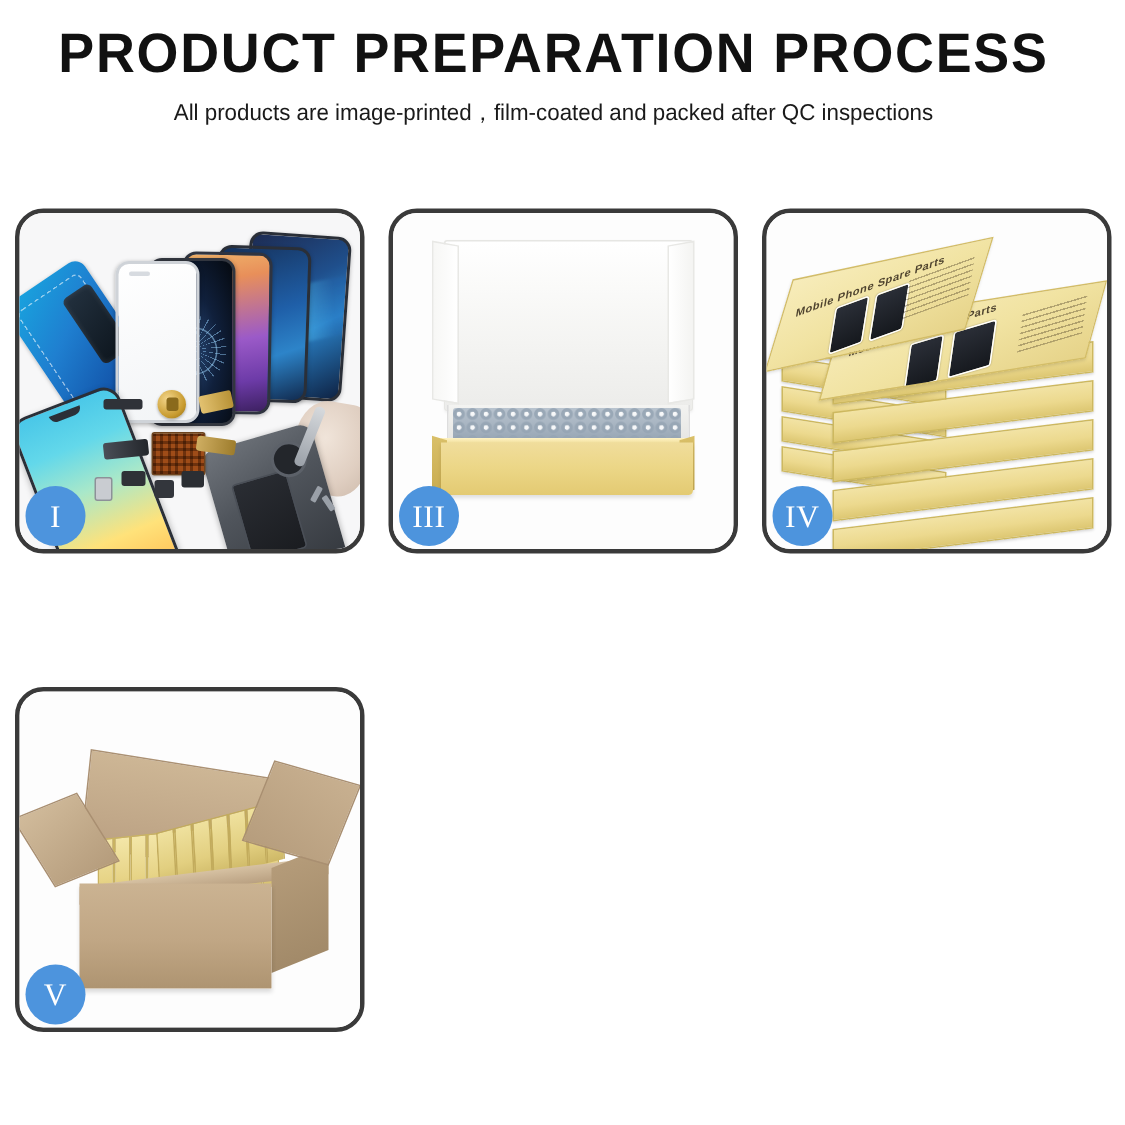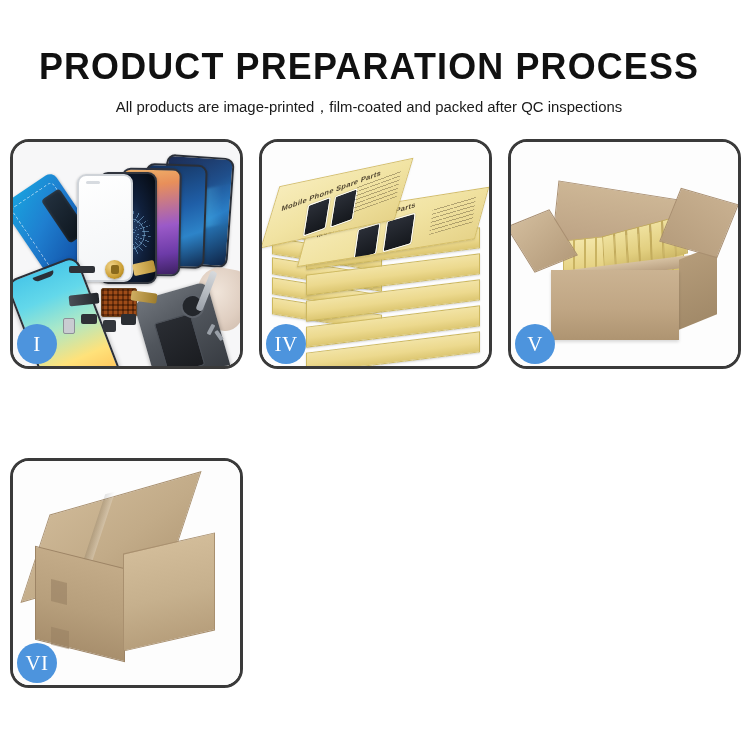--- a/index.html
+++ b/index.html
@@ -14,21 +14,21 @@
     font-family: "Liberation Sans", sans-serif;
     position: relative;
   }
 
   
   .header {
     position: absolute;
     top: 0; left: 0;
     width: 738px;
     text-align: center;
-    padding-top: 48px;
+    padding-top: 17px;
     box-sizing: border-box;
   }
   .main-title {
     font-family: "Liberation Sans", sans-serif;
     font-size: 37px;
     font-weight: 700;
     letter-spacing: 1.2px;
     color: #111111;
     margin: 0;
     line-height: 1.05;
@@ -524,20 +524,35 @@
       <div class="part smallblk3"></div>
       <div class="part smallblk4"></div>
       <div class="part tool"></div>
       <div class="part screw1"></div>
       <div class="part screw2"></div>
     </div>
     <div class="badge">I</div>
   </div>
 
 
+  <div class="panel p3">
+    <div class="panel-stage">
+      <div class="bg"></div>
+      <div class="lid-back"></div>
+      <div class="lid-flapL"></div>
+      <div class="lid-flapR"></div>
+      <div class="box3-inner"></div>
+      <div class="box3-bubbles"></div>
+      <div class="box3-lip"></div>
+      <div class="box3-sideL"></div>
+      <div class="box3-sideR"></div>
+      <div class="box3-front"></div>
+    </div>
+    <div class="badge">III</div>
+  </div>
 
   <div class="panel p4">
     <div class="panel-stage">
       <div class="bg"></div>
       <div class="stack">
         <div class="sbox sb-l5"></div>
         <div class="sbox sb-l4"></div>
         <div class="sbox sb-l3"></div>
         <div class="sbox sb-l2"></div>
         <div class="sbox sb-l1"></div>
@@ -593,26 +608,14 @@
       </div>
       <div class="c5-rim"></div>
       <div class="c5-side"></div>
       <div class="c5-front"></div>
       <div class="c5-flap-left"></div>
       <div class="c5-flap-right"></div>
     </div>
     <div class="badge">V</div>
   </div>
 
-  <div class="panel p6">
-    <div class="panel-stage">
-      <div class="bg"></div>
-      <div class="c6-top"></div>
-      <div class="c6-top-seam"></div>
-      <div class="c6-left"></div>
-      <div class="c6-right"></div>
-      <div class="c6-tape1"></div>
-      <div class="c6-tape2"></div>
-    </div>
-    <div class="badge">VI</div>
-  </div>
 
 </div>
 
 </body></html>

